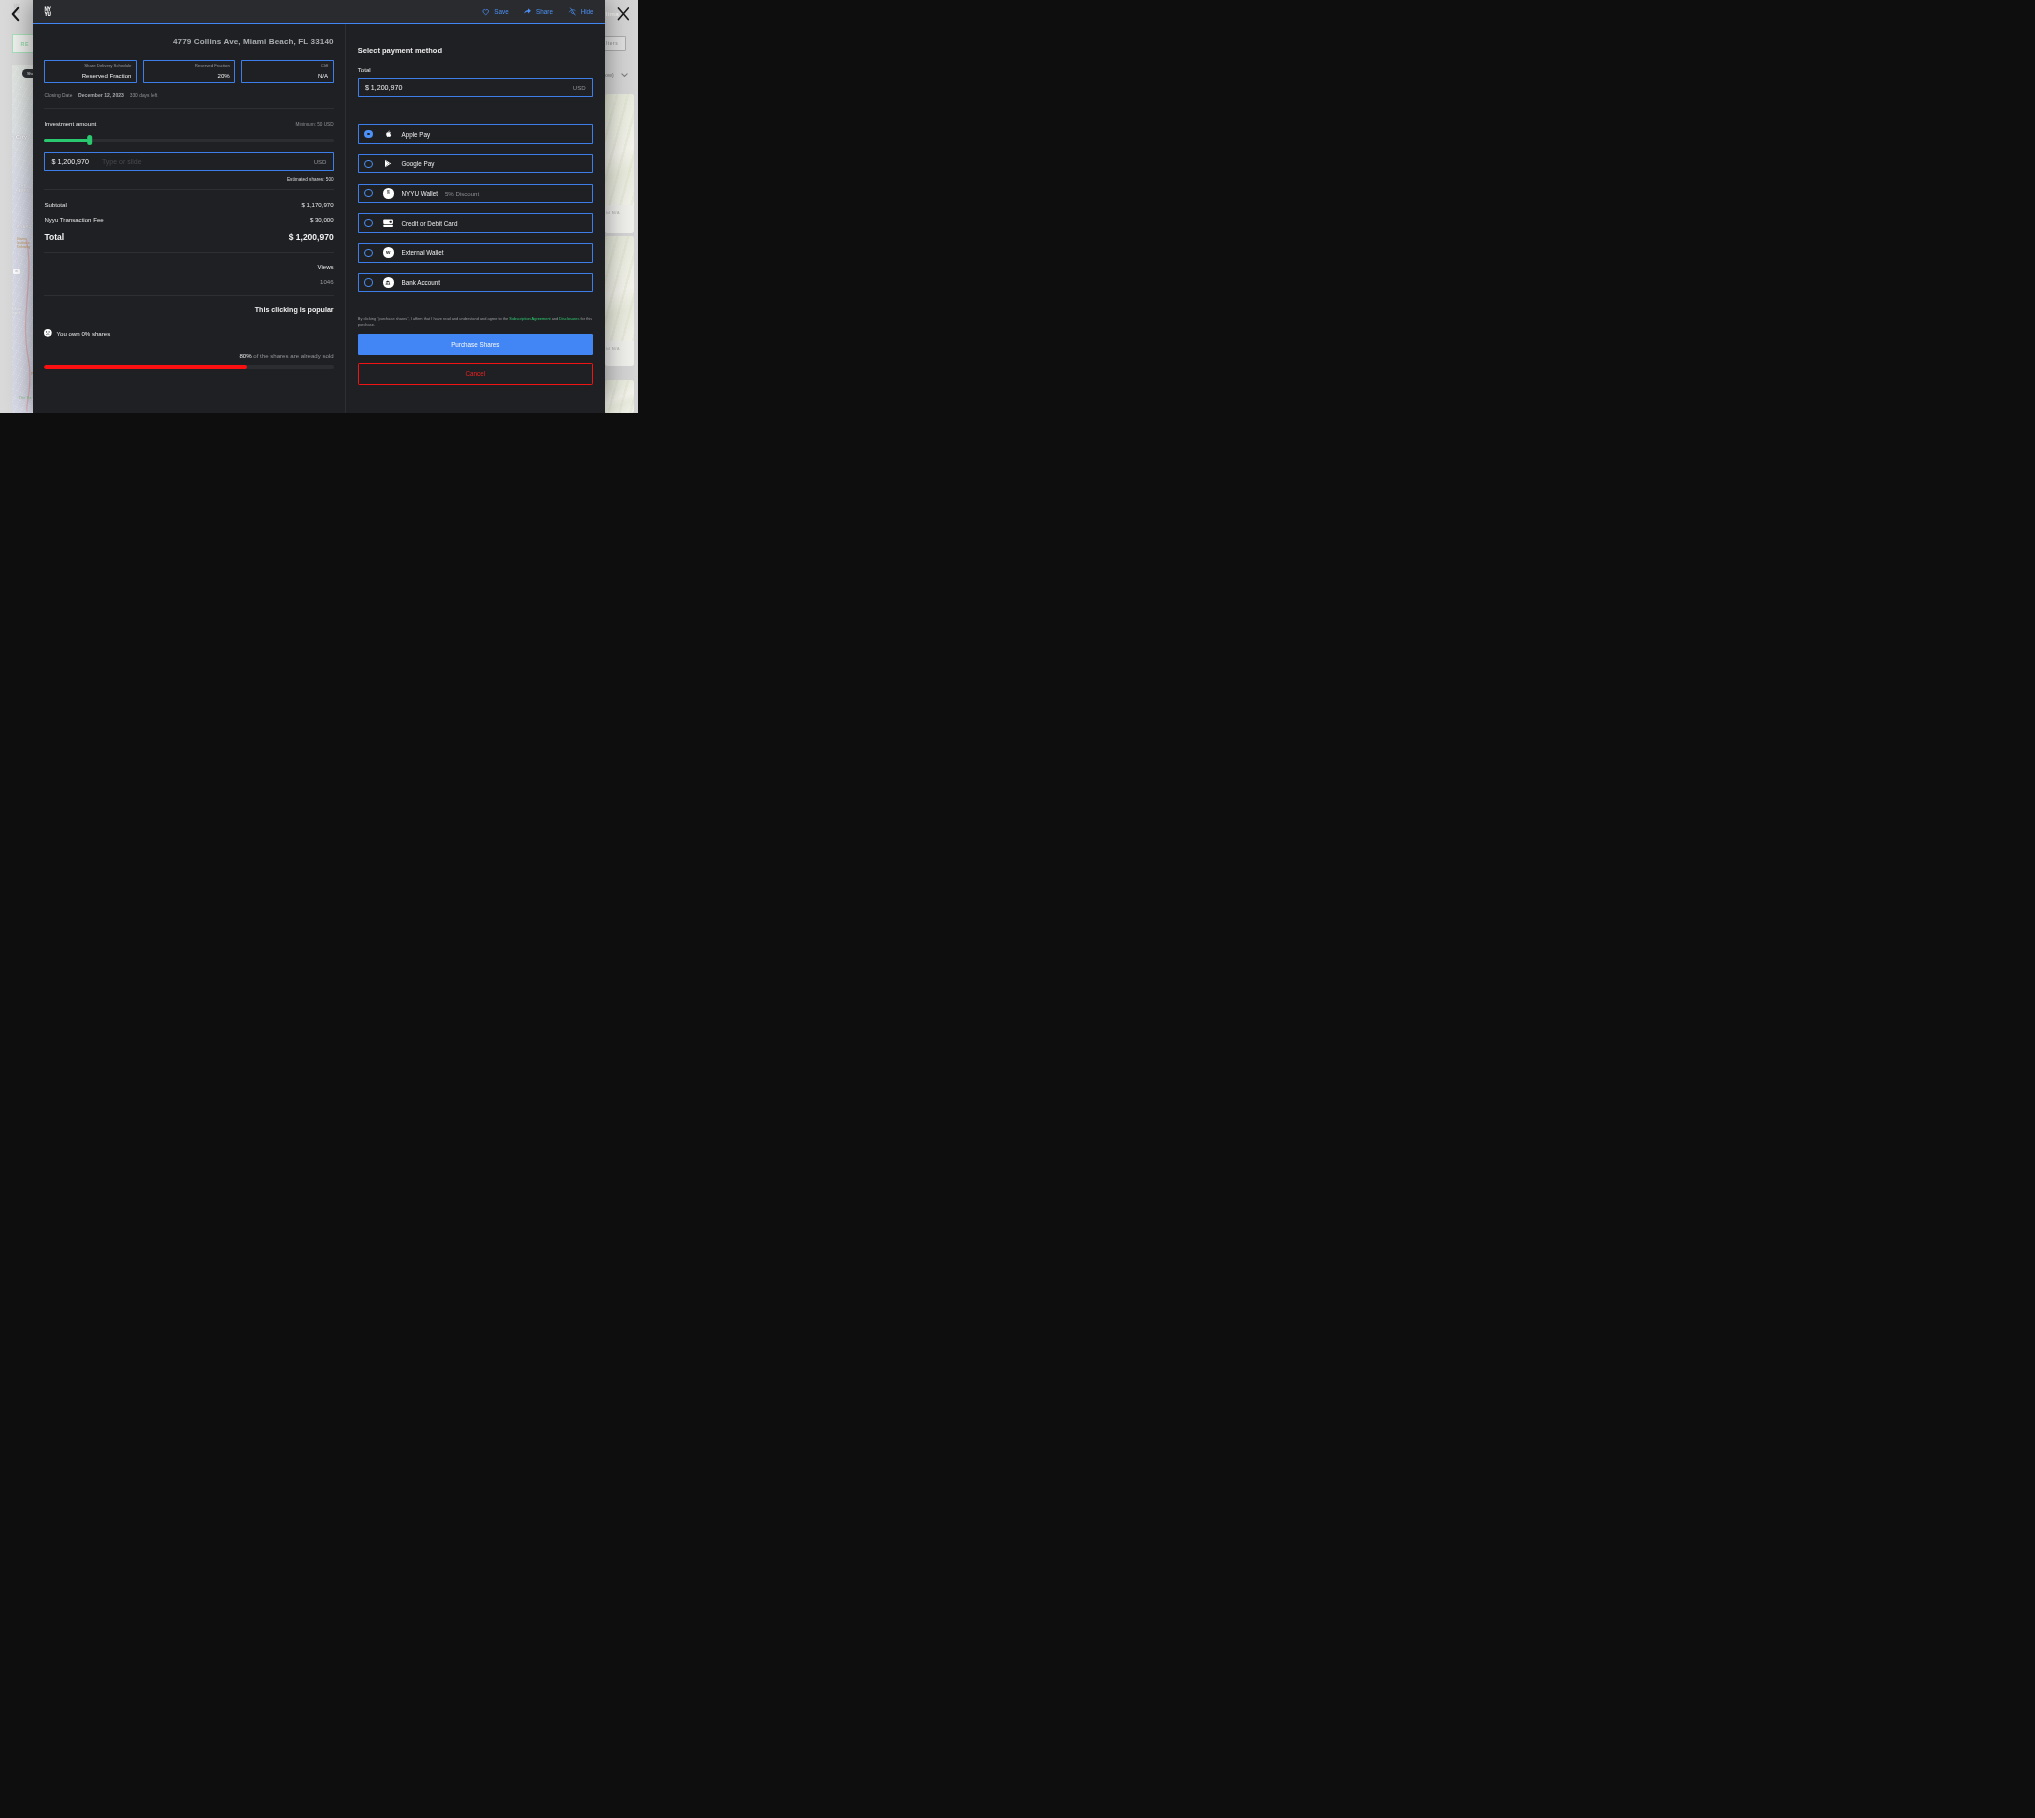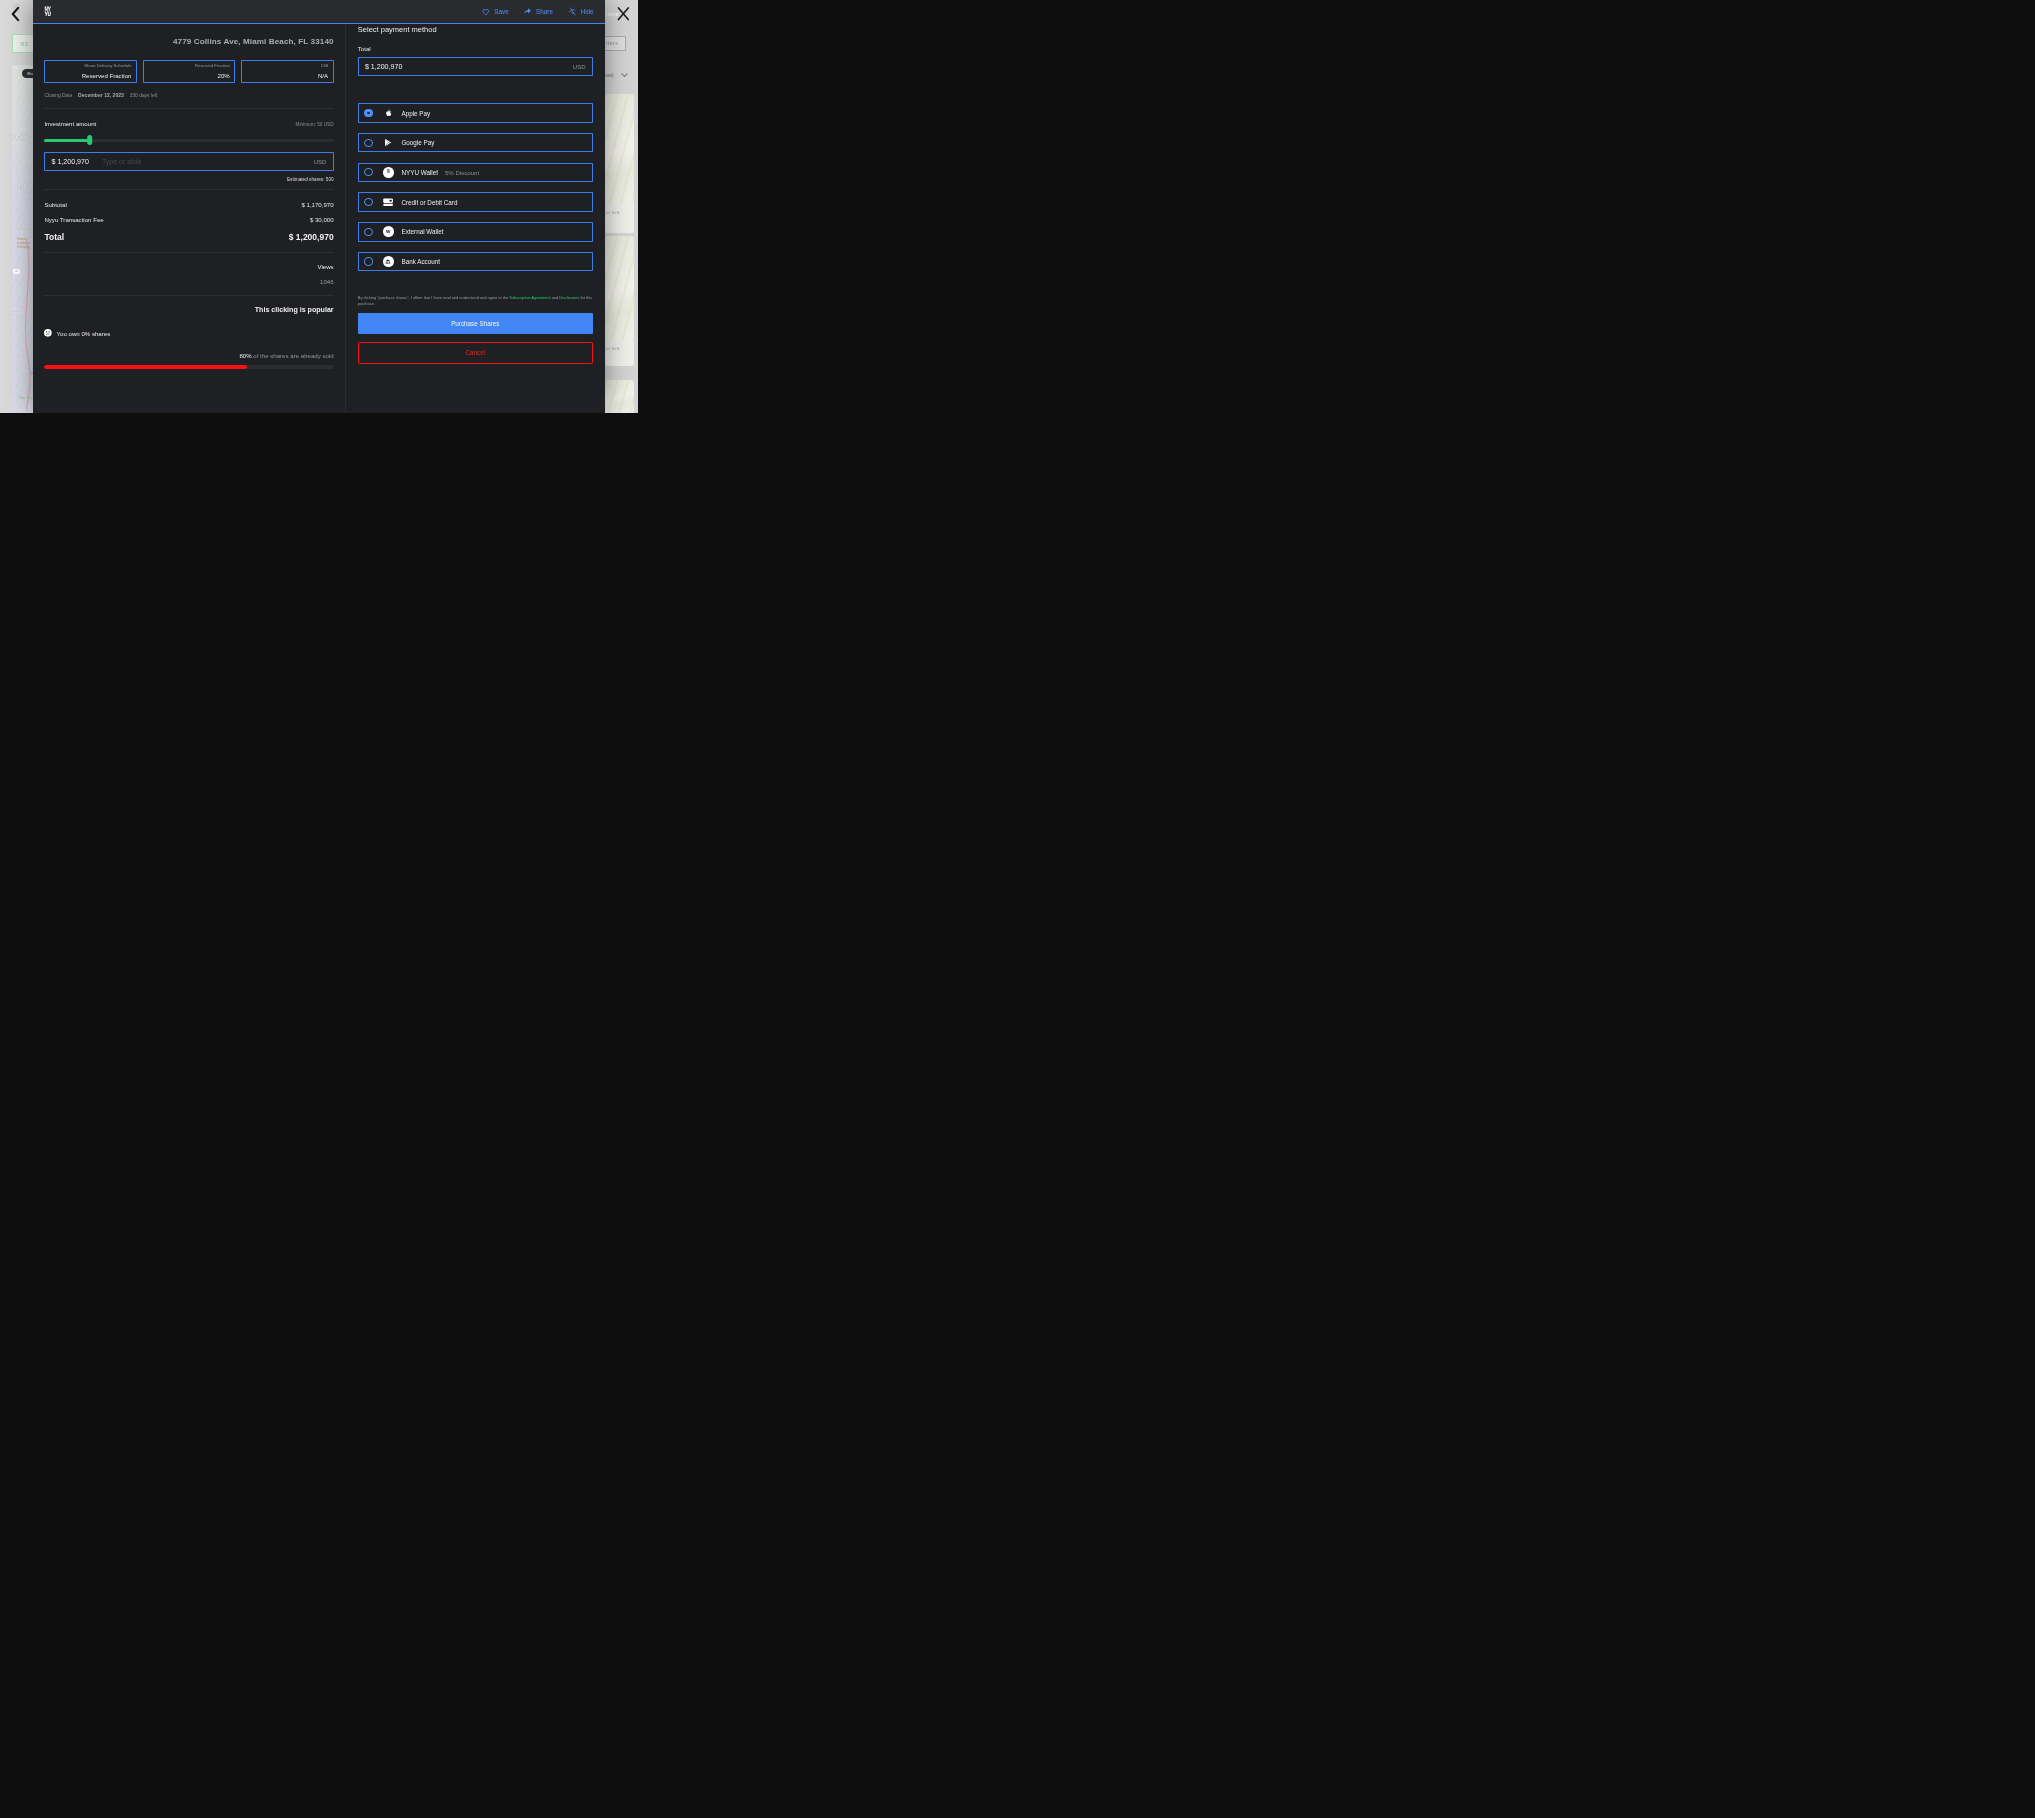--- a/index.html
+++ b/index.html
@@ -90,21 +90,21 @@
   .d4 { margin-top:10.2px; }
   .pop-title { margin-top:10.2px; font-size:7.1px; font-weight:bold; color:#F0F0F2; }
   .own-row { margin-top:14.7px; display:flex; align-items:center; gap:4.5px; font-size:6.1px; color:#E9E9EB; }
   .sold-line { margin-top:14px; font-size:6.1px; }
   .sold-line .hl { color:#E9E9EB; }
   .sold-line .rest { color:#939598; }
   .pbar { margin-top:6.5px; height:4.1px; border-radius:2px; background:#2C2D30; position:relative; overflow:hidden; }
   .pbar .pfill { position:absolute; left:0; top:0; bottom:0; border-radius:2px; background:#FA1010; }
 
   
-  .pay-title { margin-top:1px; font-size:7.5px; font-weight:normal; color:#EBEBED; }
+  .pay-title { margin-top:22px; font-size:7.5px; font-weight:bold; color:#EBEBED; }
   .pay-total-l { margin-top:10.6px; font-size:6.1px; color:#E9E9EB; }
   .pay-input { margin-top:5.3px; height:19px; border:0.7px solid #3E7EEA; border-radius:0.8px; display:flex; align-items:center; padding:0 6.1px; }
   .pay-input .amt { font-size:7.1px; color:#F0F0F2; }
   .pay-input .cur { font-size:6.1px; color:#8E9094; margin-left:auto; }
   .opts { margin-top:27px; }
   .opt { height:19.5px; border:0.7px solid #3E7EEA; border-radius:0.8px; display:flex; align-items:center; padding:0 5.7px; margin-bottom:10.2px; cursor:pointer; background:#1F2023; }
   .radio { width:8.1px; height:8.1px; border-radius:50%; border:0.7px solid #4B91F8; position:relative; flex:0 0 8.1px; }
   .opt.checked .radio { border:none; background:#4B91F8; }
   .opt.checked .radio:after { content:""; position:absolute; left:50%; top:50%; width:2.8px; height:2.8px; margin:-1.4px 0 0 -1.4px; border-radius:50%; background:#1F2023; }
   .oicon { margin-left:10.2px; width:11px; display:flex; justify-content:center; align-items:center; }

